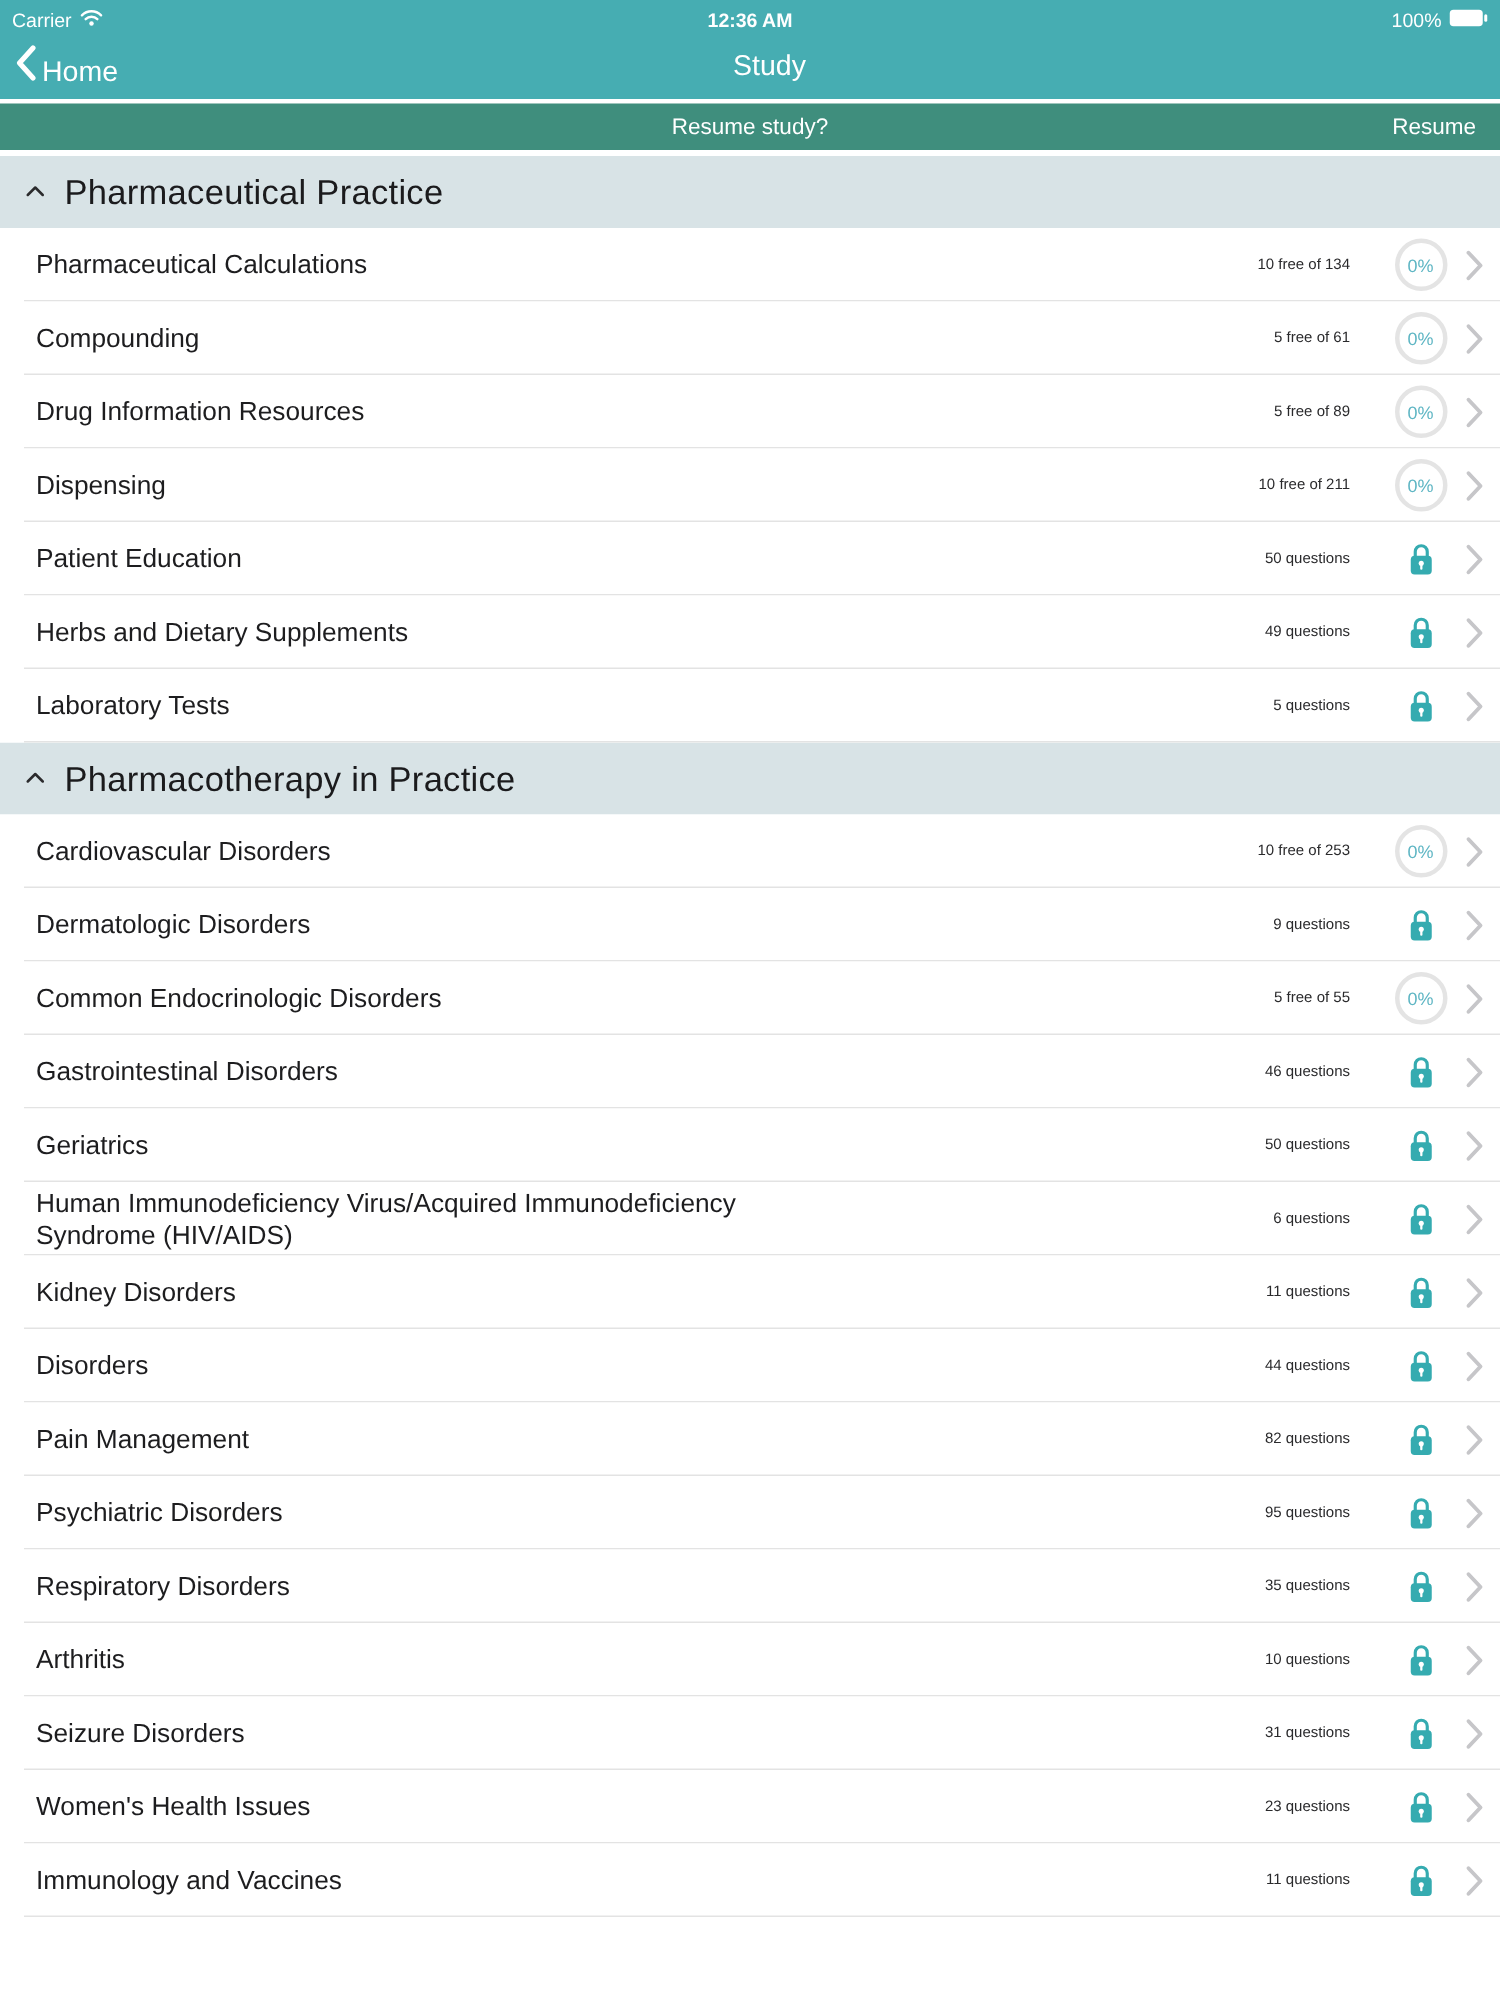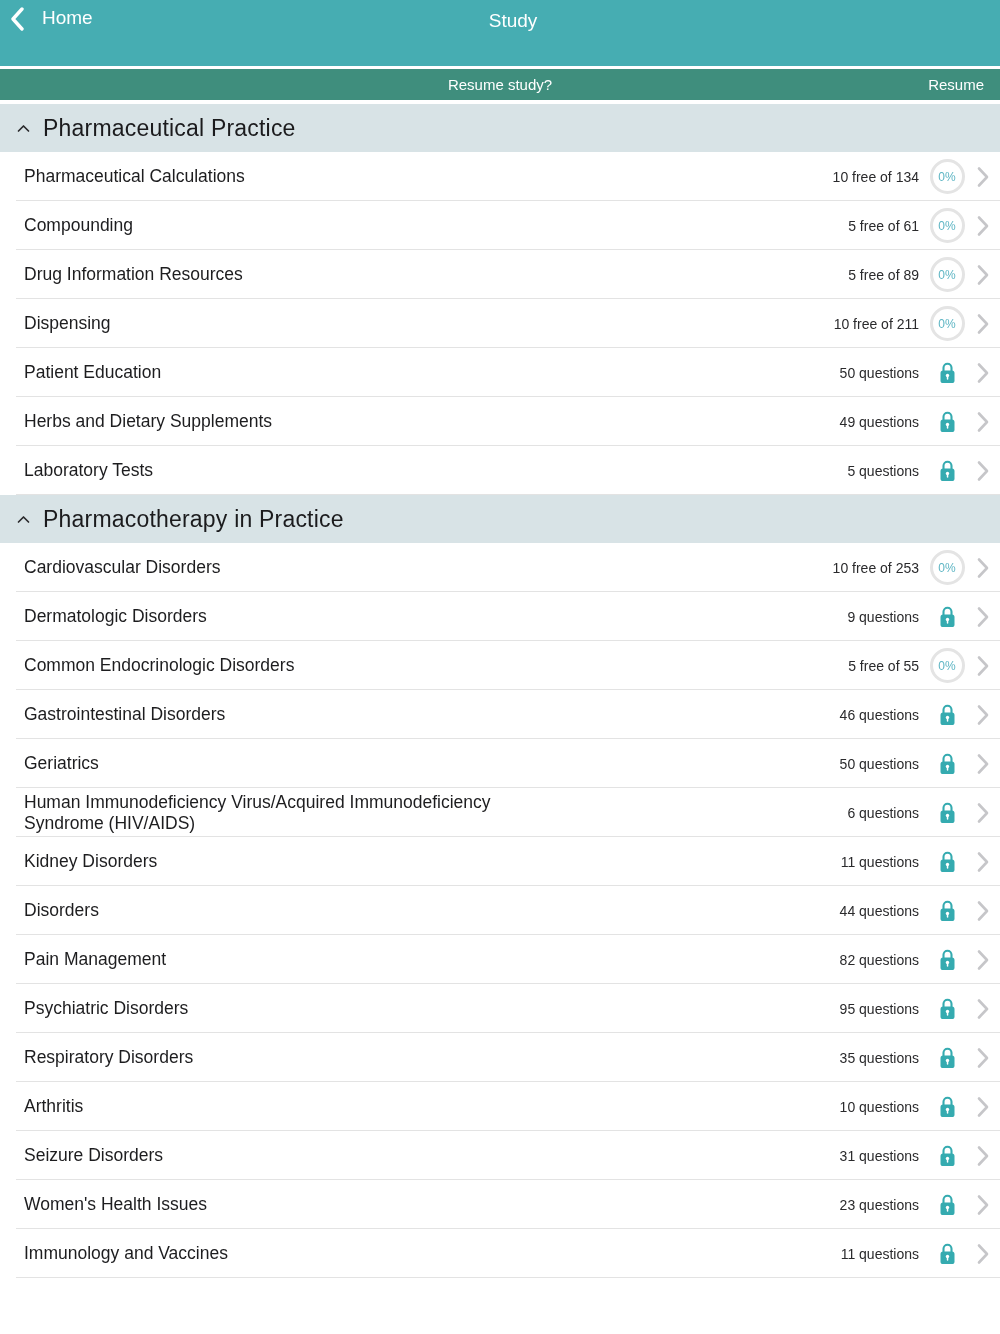--- a/index.html
+++ b/index.html
@@ -11,21 +11,21 @@
     --pct:#5fb6c4;--ring:#e4e4e4;--chev:#c6c6c9;--sep:#e3e3e3;--text:#1d1d1f;
   }
   
   .topbar{background:var(--teal);height:66px;position:relative;}
   .statusbar{display:flex;justify-content:space-between;align-items:center;
     padding:3px 8px 0 8px;height:21px;color:#fff;font-size:13px;}
   .status-left,.status-right{display:flex;align-items:center;gap:5px;width:180px;}
   .status-right{justify-content:flex-end;}
   .status-time{font-weight:700;font-size:13px;}
   .navrow{display:flex;align-items:center;height:42px;position:relative;}
-  .back-btn{display:flex;align-items:flex-start;gap:18px;color:#fff;font-size:19px;
+  .back-btn{display:flex;align-items:flex-end;gap:4px;color:#fff;font-size:19px;
     padding-left:10px;cursor:pointer;z-index:2;}
   .nav-title{position:absolute;left:0;right:0;text-align:center;color:#fff;
     font-size:19px;font-weight:500;padding-left:26px;}
   
   .gap{height:3px;background:#fff;}
   .banner{background:var(--banner);height:31px;display:flex;align-items:center;
     position:relative;color:#fff;font-size:15px;}
   .banner-msg{position:absolute;left:0;right:0;text-align:center;}
   .banner-action{position:absolute;right:16px;cursor:pointer;}
   .gap2{height:4px;background:#fff;}
@@ -33,32 +33,54 @@
   .section-header{background:var(--sectionbg);height:48px;display:flex;
     align-items:center;gap:13px;padding-left:17px;}
   .section-title{font-size:23px;color:#1b1b1d;letter-spacing:.2px;}
   .row{height:49px;display:flex;align-items:center;position:relative;
     padding-left:24px;background:#fff;}
   .row::after{content:"";position:absolute;left:16px;right:0;bottom:0;height:1px;
     background:var(--sep);}
   .row-title{font-size:17.5px;color:var(--text);line-height:1.18;flex:0 1 auto;
     max-width:540px;}
   .row-spacer{flex:1;}
-  .row-meta{font-size:14px;color:#2a2a2c;margin-right:9px;white-space:nowrap;}
+  .row-meta{font-size:10px;color:#2a2a2c;margin-right:28px;white-space:nowrap;}
   .indicator{width:38px;display:flex;justify-content:center;align-items:center;}
   .pct-ring{width:29px;height:29px;border:3.5px solid var(--ring);border-radius:50%;
     display:flex;align-items:center;justify-content:center;}
   .pct-text{font-size:12px;color:var(--pct);}
   .lock-wrap{display:flex;align-items:center;justify-content:center;}
   .chev-col{width:34px;display:flex;justify-content:center;align-items:center;}
 </style>
 </head>
 <body style="--teal: #46adb2; --banner: #3f8e7d; --sectionbg: #d8e3e6; --lock: #35abb0; --pct: #5fb6c4; --ring: #e4e4e4; --chev: #c6c6c9;">
 
 <div class="topbar">
+  <div class="statusbar">
+    <div class="status-left">
+      <span>Carrier</span>
+      <span>
+        <svg width="16" height="12" viewBox="0 0 16 12">
+          <path d="M1.6 4.2 a9 9 0 0 1 12.8 0" stroke="#ffffff" stroke-width="1.6" fill="none" stroke-linecap="round"></path>
+          <path d="M4.1 6.8 a5.5 5.5 0 0 1 7.8 0" stroke="#ffffff" stroke-width="1.6" fill="none" stroke-linecap="round"></path>
+          <circle cx="8" cy="9.7" r="1.5" fill="#ffffff"></circle>
+        </svg>
+      </span>
+    </div>
+    <span class="status-time">12:36 AM</span>
+    <div class="status-right">
+      <span>100%</span>
+      <span>
+        <svg width="26" height="12" viewBox="0 0 26 12">
+          <rect x="0.5" y="0.5" width="22" height="11" rx="2.5" fill="#ffffff"></rect>
+          <rect x="23.5" y="3.5" width="2" height="5" rx="1" fill="#ffffff"></rect>
+        </svg>
+      </span>
+    </div>
+  </div>
   <div class="navrow">
     <div class="back-btn">
       <span>
         <svg width="14" height="24" viewBox="0 0 14 24">
           <path d="M12 2 L3 12 L12 22" stroke="#ffffff" stroke-width="3.4" fill="none" stroke-linecap="round" stroke-linejoin="round"></path>
         </svg>
       </span>
       <span>Home</span>
     </div>
     <div class="nav-title">Study</div>

